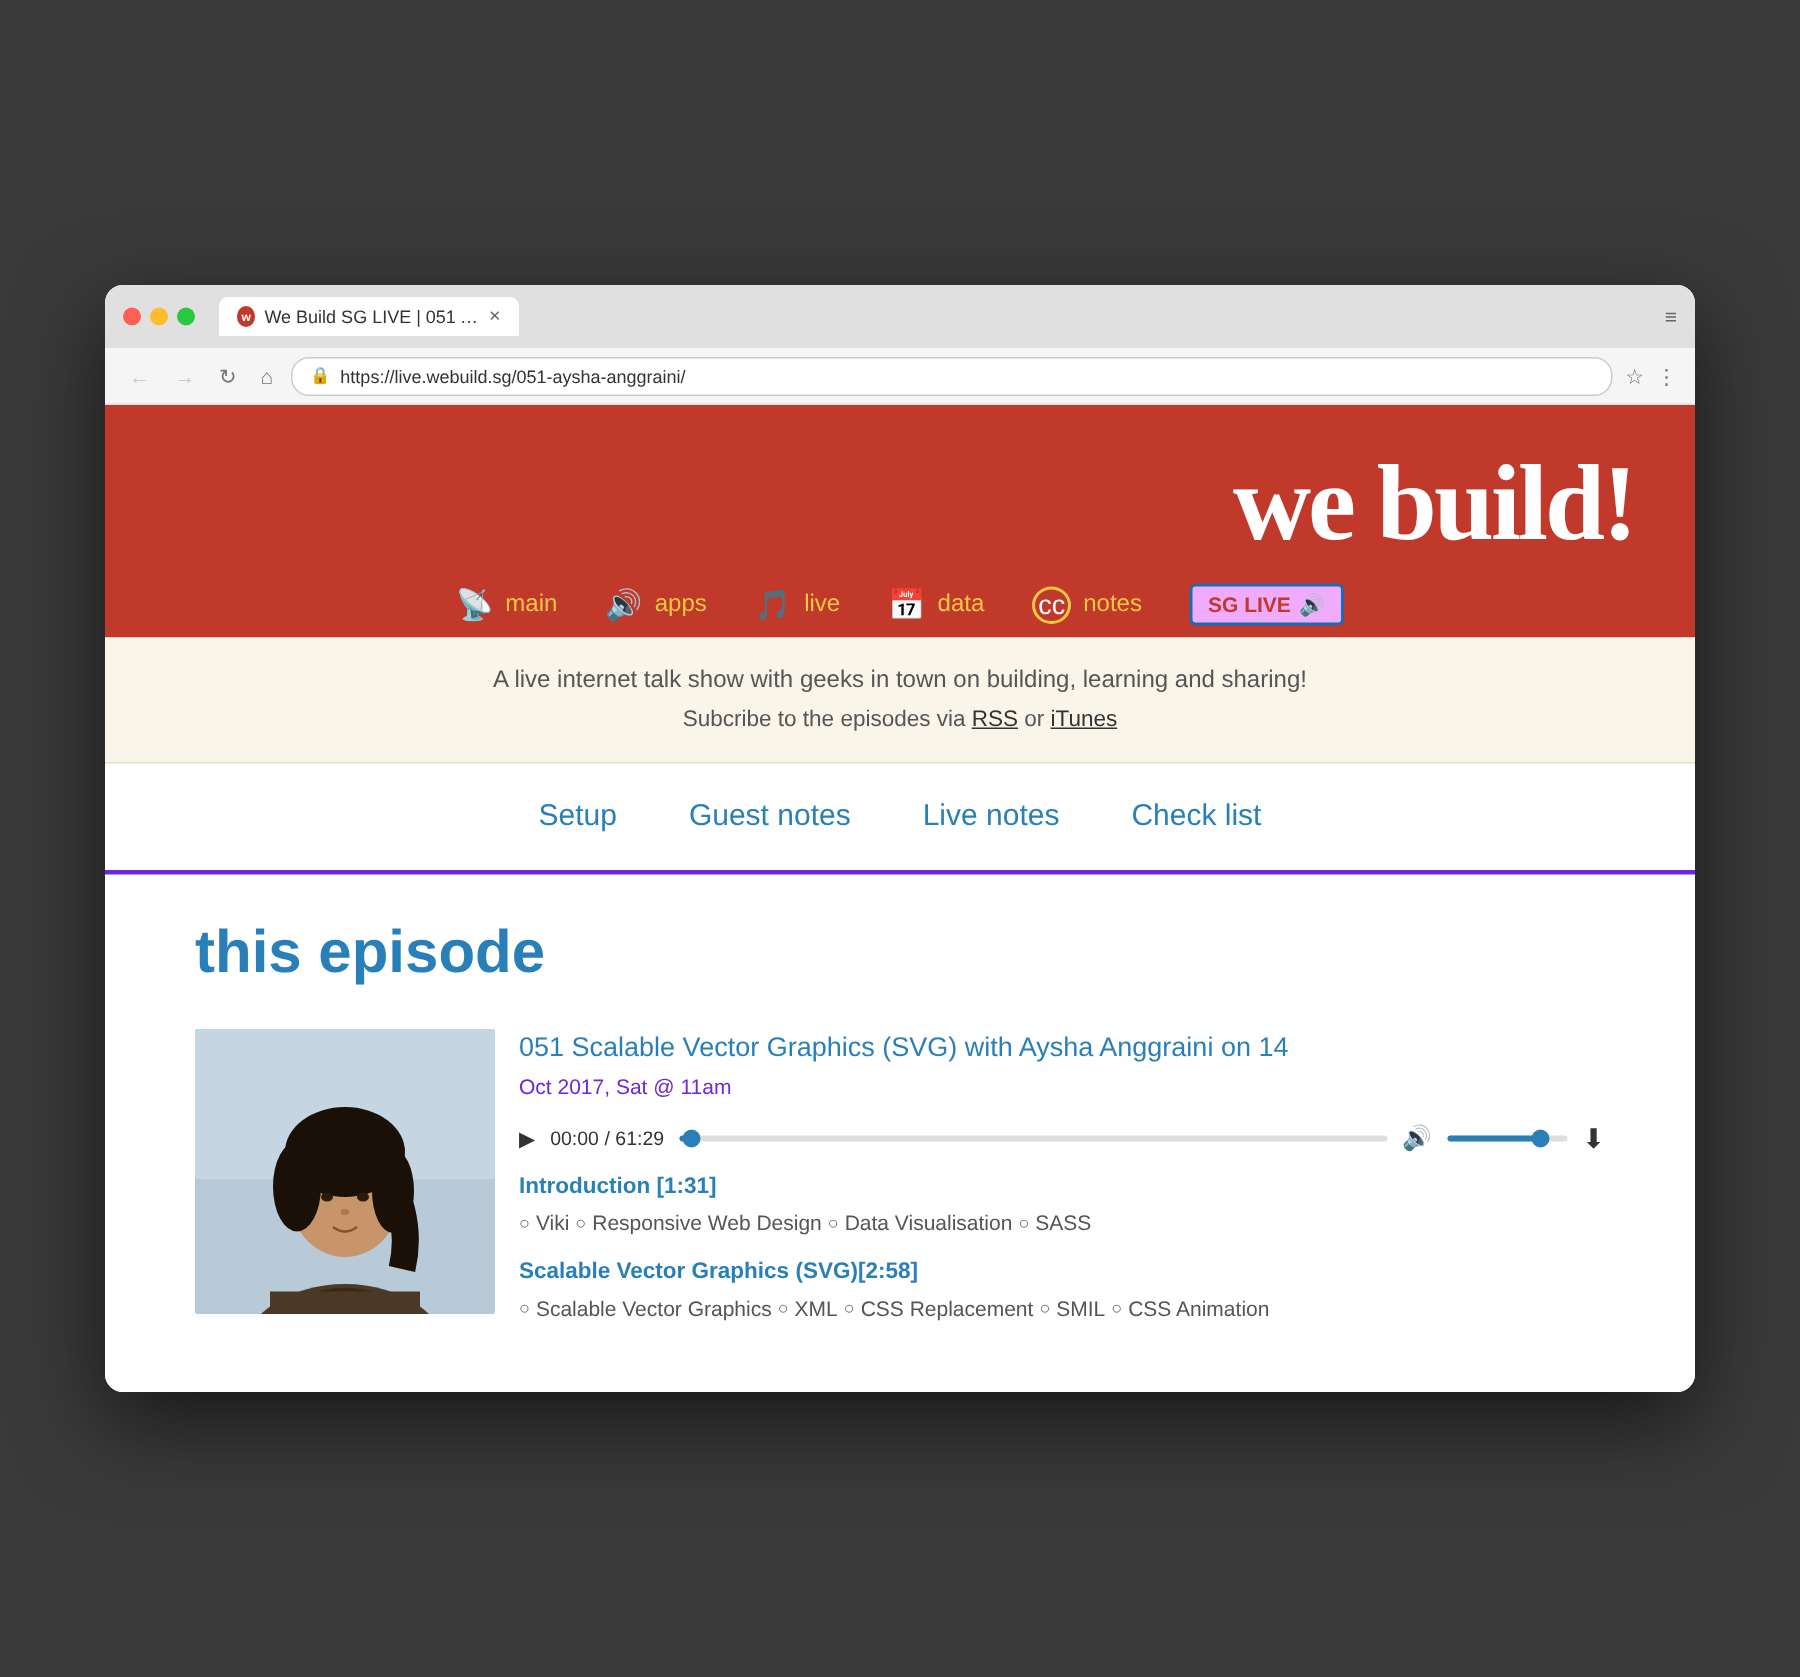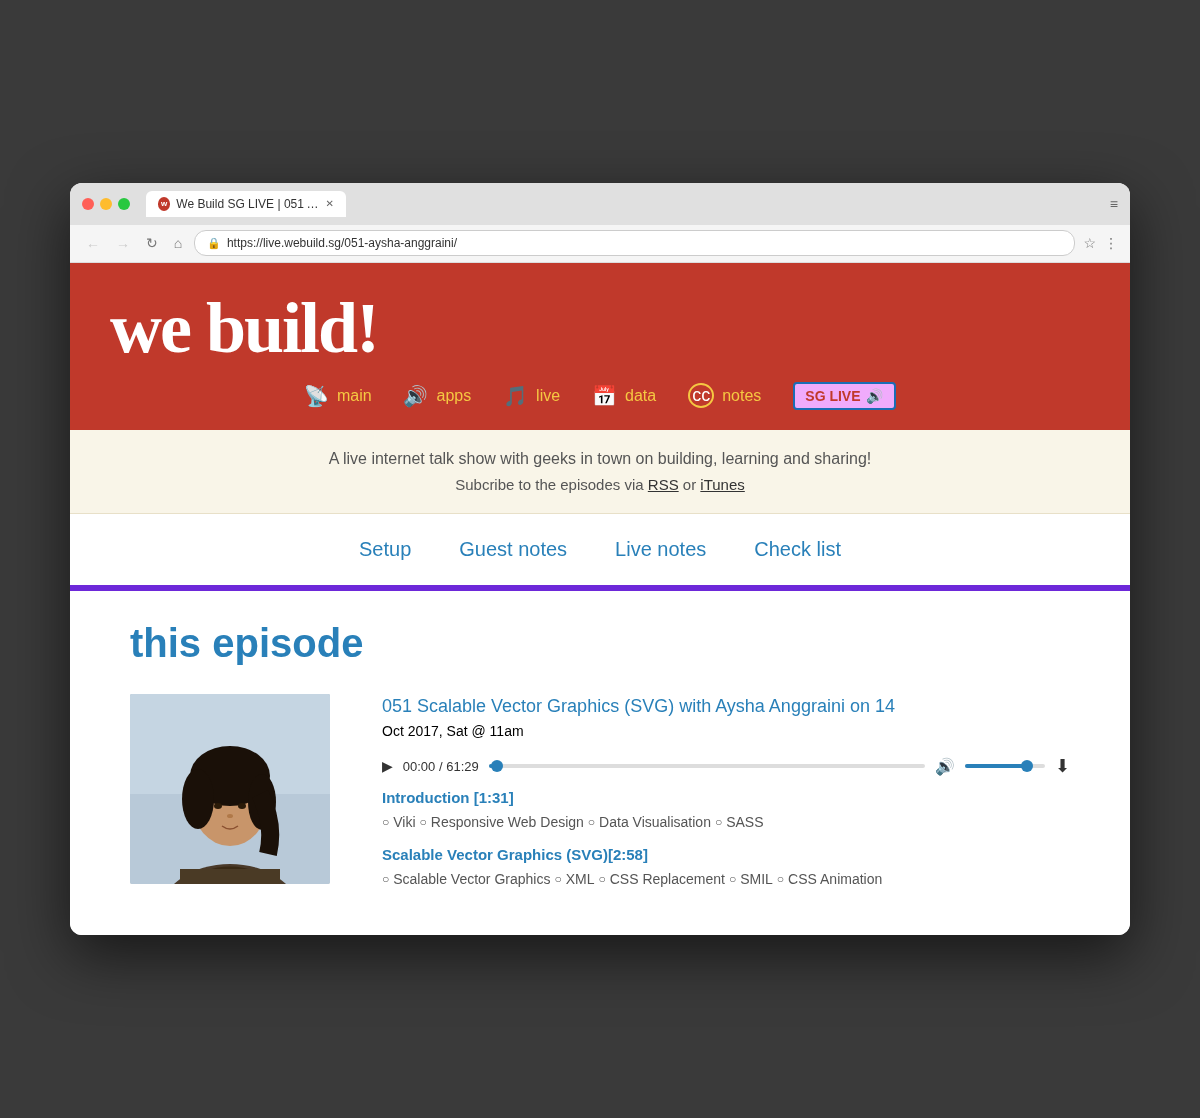--- a/index.html
+++ b/index.html
@@ -150,22 +150,22 @@
     }
 
     
     .website {
       background: #fff;
     }
 
     
     .site-header {
       background: #c0392b;
-      padding: 24px 40px 20px;
-      text-align: left;
+      padding: 24px 40px 8px;
+      text-align: right;
     }
 
     .site-logo {
       font-size: 72px;
       font-weight: 900;
       color: #fff;
       letter-spacing: -2px;
       font-family: Georgia, serif;
     }
 
@@ -237,21 +237,21 @@
       color: #333;
       text-decoration: underline;
     }
 
     
     .content-tabs {
       display: flex;
       justify-content: center;
       gap: 48px;
       padding: 24px 40px;
-      border-bottom: 6px solid #6d28d9;
+      border-bottom: 3px solid #6d28d9;
     }
 
     .content-tab {
       font-size: 20px;
       color: #2980b9;
       cursor: pointer;
       text-decoration: none;
     }
 
     
@@ -261,21 +261,21 @@
 
     .episode-heading {
       font-size: 40px;
       font-weight: bold;
       color: #2980b9;
       margin-bottom: 28px;
     }
 
     .episode-content {
       display: flex;
-      gap: 52px;
+      gap: 16px;
       align-items: flex-start;
     }
 
     .episode-thumbnail {
       width: 200px;
       height: 190px;
       background: #ccc;
       flex-shrink: 0;
       border-radius: 2px;
       overflow: hidden;
@@ -288,21 +288,21 @@
 
     .episode-title {
       font-size: 18px;
       color: #2980b9;
       line-height: 1.4;
       margin-bottom: 4px;
     }
 
     .episode-date {
       font-size: 14px;
-      color: #000000;
+      color: #6d28d9;
       margin-bottom: 16px;
     }
 
     
     .audio-player {
       display: flex;
       align-items: center;
       gap: 10px;
       margin-bottom: 12px;
     }

